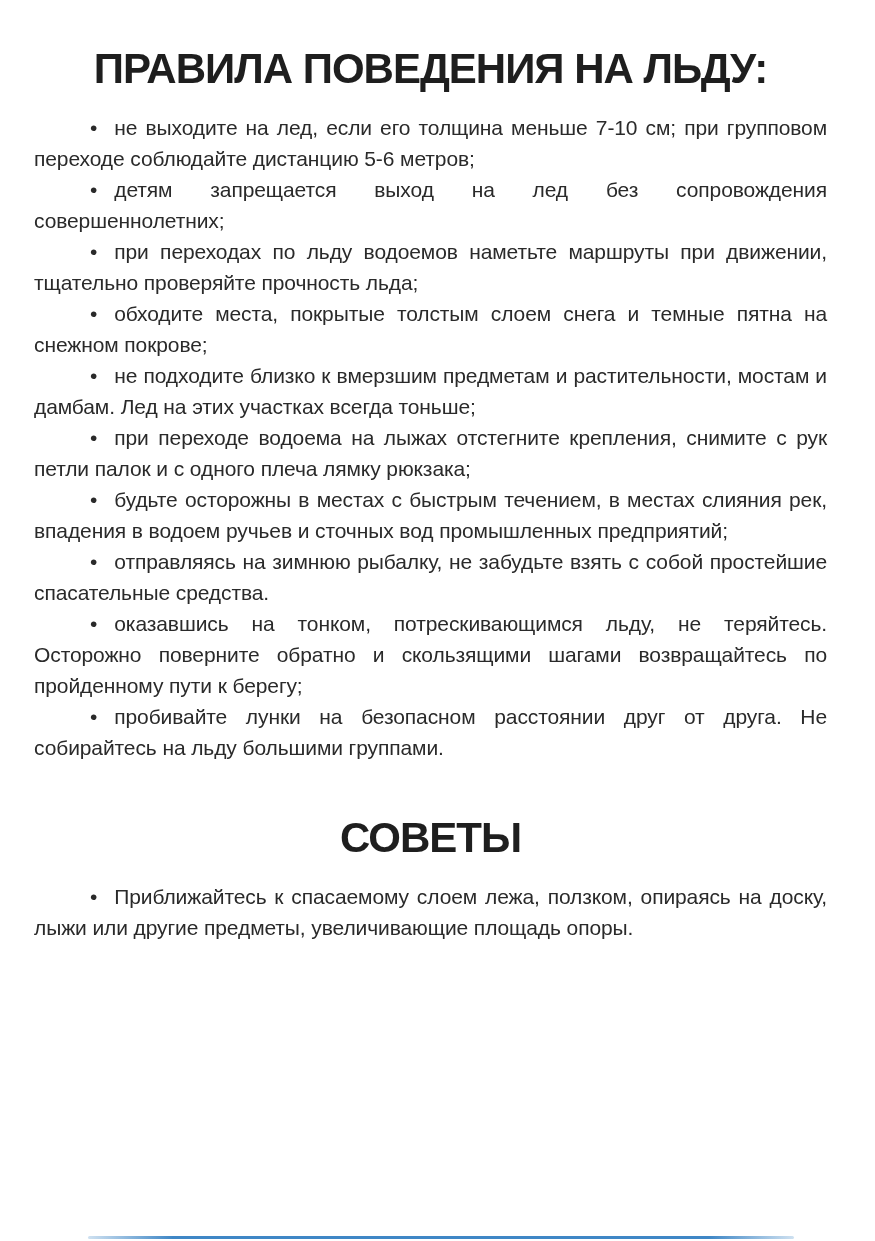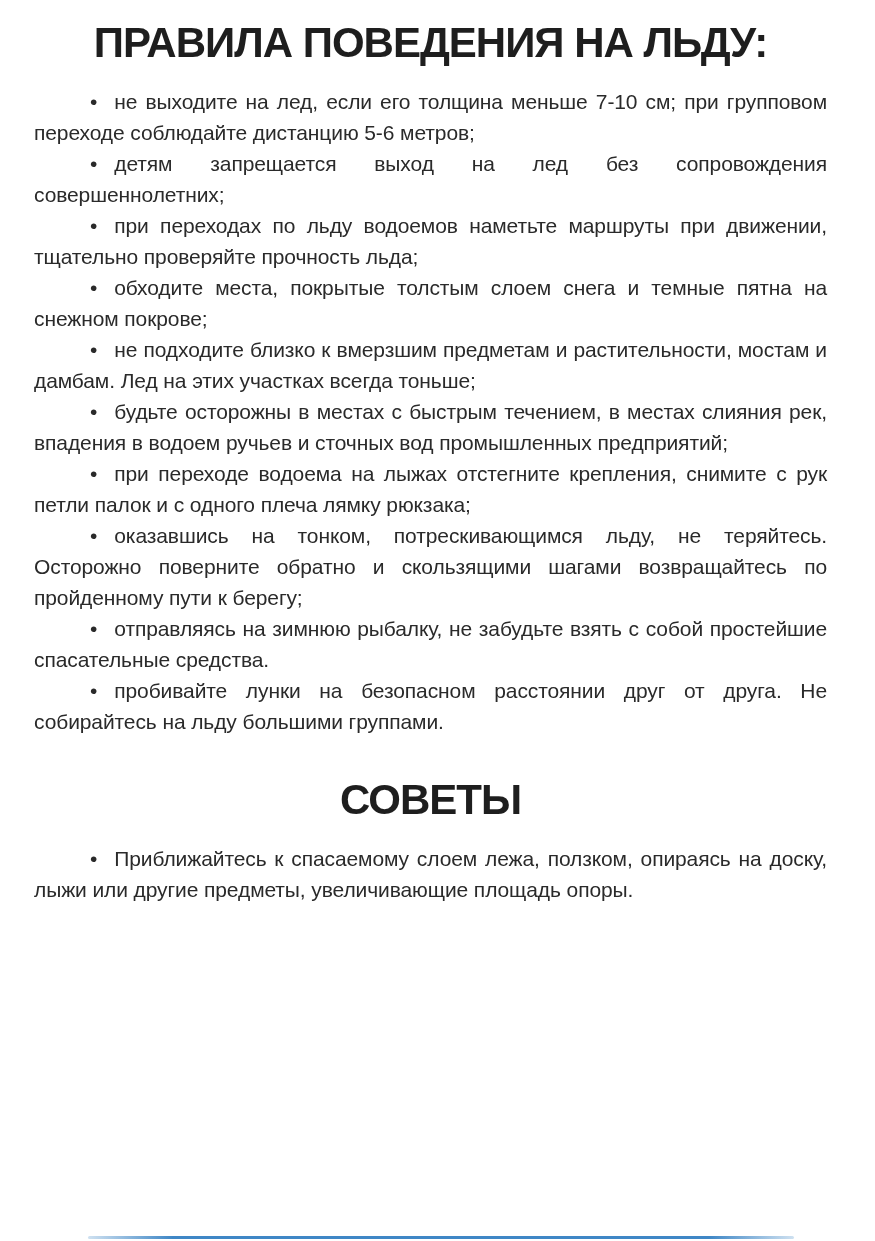--- a/index.html
+++ b/index.html
@@ -8,34 +8,34 @@
     background: #ffffff;
   }
   .page {
     position: relative;
     width: 875px;
     min-height: 1241px;
     box-sizing: border-box;
     background: #ffffff;
     font-family: "Liberation Sans", sans-serif;
     color: #262626;
-    padding: 20px 48px 40px 34px;
+    padding: 46px 48px 40px 34px;
     overflow: hidden;
   }
   .doc-heading {
     font-size: 42px;
     font-weight: bold;
     letter-spacing: -1px;
     text-align: center;
     color: #1e1e1e;
     margin: 0 0 16px 0;
     line-height: 1.1;
   }
   .doc-heading.second {
-    margin-top: 40px;
+    margin-top: 52px;
     margin-bottom: 18px;
   }
   .list {
     display: block;
     margin-top: 20px;
   }
   p.item {
     margin: 0;
     font-size: 21px;
     line-height: 31px;
@@ -64,24 +64,24 @@
 <div class="page">
 
   <h1 class="doc-heading">ПРАВИЛА ПОВЕДЕНИЯ НА ЛЬДУ:</h1>
 
   <div class="list">
     <p class="item"><span class="bullet">•</span><span>не выходите на лед, если его толщина меньше 7-10 см; при групповом переходе соблюдайте дистанцию 5-6 метров;</span></p>
     <p class="item"><span class="bullet">•</span><span>детям запрещается выход на лед без сопровождения совершеннолетних;</span></p>
     <p class="item"><span class="bullet">•</span><span>при переходах по льду водоемов наметьте маршруты при движении, тщательно проверяйте прочность льда;</span></p>
     <p class="item"><span class="bullet">•</span><span>обходите места, покрытые толстым слоем снега и темные пятна на снежном покрове;</span></p>
     <p class="item"><span class="bullet">•</span><span>не подходите близко к вмерзшим предметам и растительности, мостам и дамбам. Лед на этих участках всегда тоньше;</span></p>
+    <p class="item"><span class="bullet">•</span><span>при переходе водоема на лыжах отстегните крепления, снимите с рук петли палок и с одного плеча лямку рюкзака;</span></p>
     <p class="item"><span class="bullet">•</span><span>будьте осторожны в местах с быстрым течением, в местах слияния рек, впадения в водоем ручьев и сточных вод промышленных предприятий;</span></p>
-    <p class="item"><span class="bullet">•</span><span>при переходе водоема на лыжах отстегните крепления, снимите с рук петли палок и с одного плеча лямку рюкзака;</span></p>
+    <p class="item"><span class="bullet">•</span><span>отправляясь на зимнюю рыбалку, не забудьте взять с собой простейшие спасательные средства.</span></p>
     <p class="item"><span class="bullet">•</span><span>оказавшись на тонком, потрескивающимся льду, не теряйтесь. Осторожно поверните обратно и скользящими шагами возвращайтесь по пройденному пути к берегу;</span></p>
-    <p class="item"><span class="bullet">•</span><span>отправляясь на зимнюю рыбалку, не забудьте взять с собой простейшие спасательные средства.</span></p>
     <p class="item"><span class="bullet">•</span><span>пробивайте лунки на безопасном расстоянии друг от друга. Не собирайтесь на льду большими группами.</span></p>
   </div>
 
   <h2 class="doc-heading second">СОВЕТЫ</h2>
 
   <div class="list">
     <p class="item"><span class="bullet">•</span><span>Приближайтесь к спасаемому слоем лежа, ползком, опираясь на доску, лыжи или другие предметы, увеличивающие площадь опоры.</span></p>
   </div>
 
   <div class="accent-line" style="background: linear-gradient(90deg, rgba(63, 135, 198, 0.25), rgb(63, 135, 198) 12%, rgb(63, 135, 198) 88%, rgba(63, 135, 198, 0.25));"></div>

